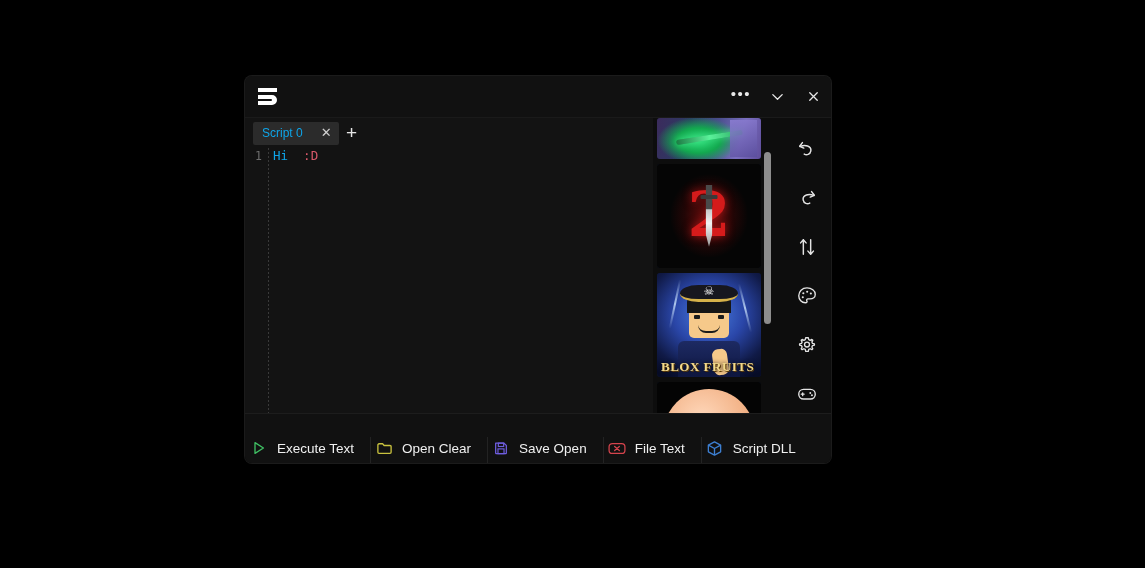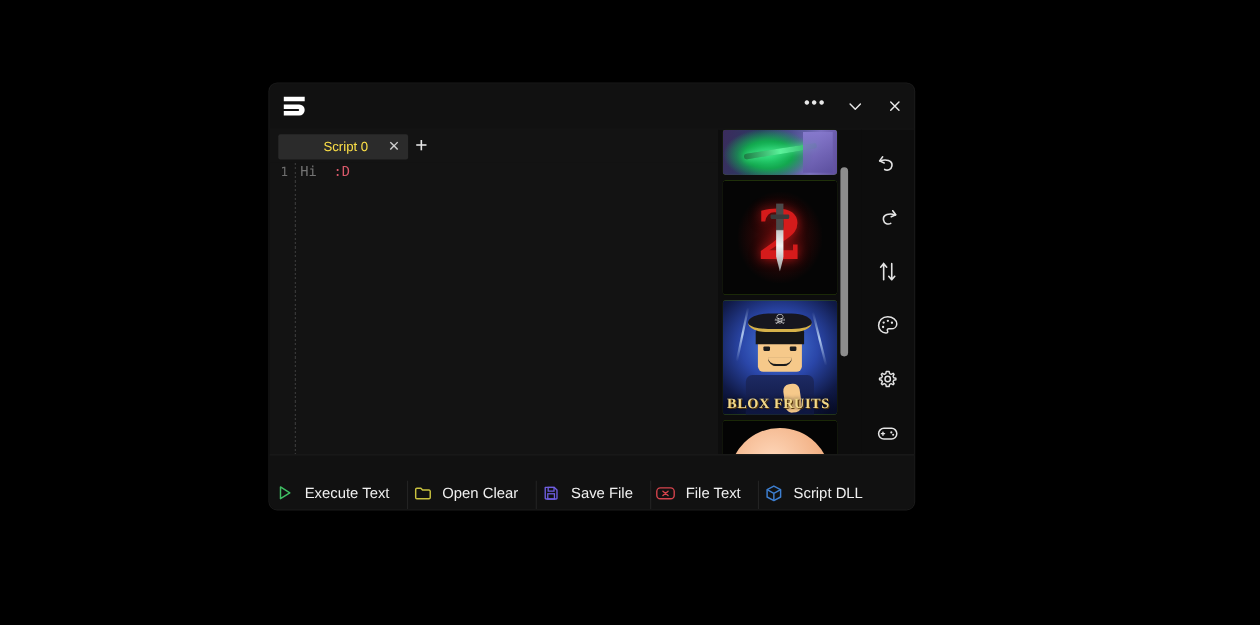--- a/index.html
+++ b/index.html
@@ -79,24 +79,23 @@
     height: 23px;
     background: #2b2b2b;
     display: flex; align-items: center;
     padding: 0 7px 0 9px;
     gap: 18px;
     border-radius: 2px;
     cursor: pointer;
     min-width: 86px;
   }
   .editor-tab .tab-label {
-    color: #fde047;
+    color: #0ea5e9;
     font-size: 12px;
     white-space: nowrap;
-    margin-left: 32px;
   }
   .tab-close {
     color: #cfcfcf;
     font-size: 13px;
     line-height: 10px;
     cursor: pointer;
   }
   #new-tab-button {
     color: #e5e5e5;
     font-size: 19px;
@@ -129,21 +128,21 @@
     font-size: 12.5px;
   }
   .line-no {
     width: 20px;
     text-align: right;
     color: #6e6e6e;
     font-size: 11.5px;
     padding-right: 3px;
   }
   .code-text { padding-left: 8px; white-space: pre; }
-  .tok-plain { color: #737373; }
+  .tok-plain { color: #0ea5e9; }
   .tok-op    { color: #d9596a; }
 
   
   #games-panel {
     position: absolute;
     left: 408px; top: 0;
     width: 130px; height: 295px;
     background: #0d0d0d;
     overflow: hidden;
   }
@@ -153,21 +152,21 @@
     width: 108px; height: 295px;
     overflow: hidden;
   }
   .game-thumb {
     position: relative;
     width: 104px;
     margin-bottom: 5px;
     border-radius: 3px;
     overflow: hidden;
     cursor: pointer;
-    background: #4d7c0f;
+    background: #0f172a;
   }
   .thumb-0 { height: 41px; }
   .thumb-1 { height: 104px; }
   .thumb-2 { height: 104px; }
   .thumb-3 { height: 48px; }
 
   
   .art-greengun {
     position: absolute; inset: 0;
     background:
@@ -539,21 +538,21 @@
 
     <div class="action-btn">
       <span class="action-icon">
         <svg width="16" height="16" viewBox="0 0 18 18" aria-hidden="true">
           <path d="M3 3.5 H12.3 L15 6.2 V14.5 A0.9 0.9 0 0 1 14.1 15.4 H3.9
                    A0.9 0.9 0 0 1 3 14.5 Z" fill="none" stroke="#6f5ee0" stroke-width="1.4" stroke-linejoin="round"></path>
           <rect x="6" y="3.5" width="6" height="3.8" fill="none" stroke="#6f5ee0" stroke-width="1.3"></rect>
           <rect x="5.6" y="10" width="6.8" height="5.4" fill="none" stroke="#6f5ee0" stroke-width="1.3"></rect>
         </svg>
       </span>
-      <span>Save File</span>
+      <span>Save Open</span>
     </div>
 
     <div class="action-sep"></div>
 
     <div class="action-btn">
       <span class="action-icon">
         <svg width="18" height="15" viewBox="0 0 20 15" aria-hidden="true">
           <rect x="1.2" y="2" width="17.6" height="11" rx="3.6" fill="none" stroke="#d6444d" stroke-width="1.4"></rect>
           <path d="M7.4 5.3 L12.6 9.7 M12.6 5.3 L7.4 9.7" stroke="#d6444d" stroke-width="1.4" stroke-linecap="round"></path>
         </svg>

